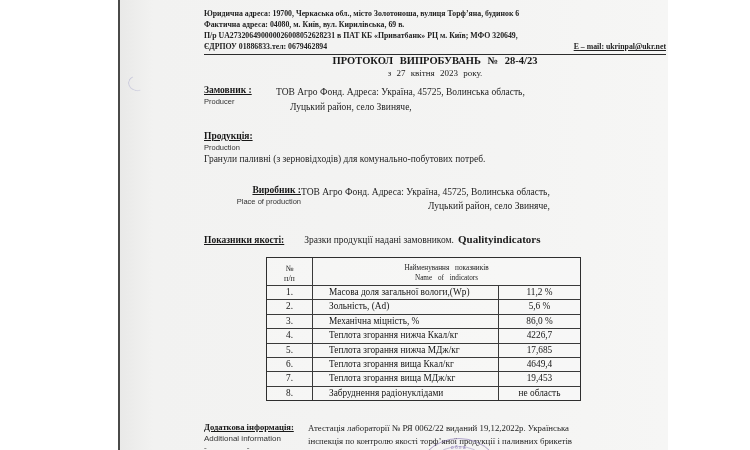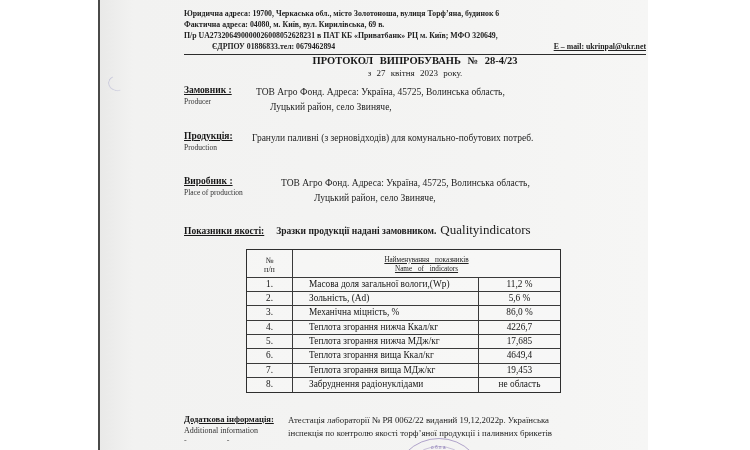--- a/index.html
+++ b/index.html
@@ -3,63 +3,63 @@
 <meta charset="utf-8">
 <style>
   html,body{margin:0;padding:0;}
   body{
     width:750px;height:450px;position:relative;overflow:hidden;
     background:#ffffff;
     font-family:"Liberation Serif", serif;
     color:#1b1b1b;
   }
   .page{
-    position:absolute;left:98px;top:0;width:548px;height:450px;
+    position:absolute;left:118px;top:0;width:548px;height:450px;
     background:linear-gradient(90deg,#e9e9e8 0%,#f2f2f1 6%,#f4f4f3 70%,#f6f6f5 100%);
     border-left:2px solid #4a4a48;
   }
   .content{
     position:absolute;left:84px;top:0;width:462px;height:450px;
   }
   
   .hdr{padding-top:8px;font-size:7.8px;line-height:11px;font-weight:bold;color:#222;}
-  .hdr-row4{display:flex;justify-content:space-between;align-items:baseline;margin-left:28px;}
+  .hdr-row4{display:flex;justify-content:space-between;align-items:baseline;}
   .hdr-email{text-decoration:underline;}
   .hdr-rule{border-top:1.6px solid #2c2c2c;margin-top:2px;}
   
   .title{text-align:center;font-weight:bold;font-size:10.5px;word-spacing:4px;color:#161616;}
   .date-line{text-align:center;font-size:9px;word-spacing:3px;margin-top:2px;}
   
   .sec{display:flex;align-items:flex-start;}
   .sec-left{flex:0 0 auto;}
   .lbl{font-weight:bold;text-decoration:underline;font-size:9.5px;color:#171717;}
-  .sublbl{font-size:7.5px;color:#333;margin-top:2px;font-family:Liberation Serif, serif;}
+  .sublbl{font-size:7.5px;color:#333;margin-top:2px;font-family:Liberation Sans, sans-serif;}
   .sec-text{font-size:9.5px;line-height:14.5px;color:#1d1d1d;}
   .indent1{padding-left:14px;}
   .indent2{padding-left:33px;}
-  .small-note{font-size:13px;}
+  .small-note{font-size:11px;font-weight:bold;}
   
   .qtable{
     margin-left:62px;margin-top:10px;width:313px;
     border:1.5px solid #2e2e2e;border-collapse:collapse;
     background:rgba(255,255,255,0.25);
   }
   .trow{display:flex;border-top:1px solid #3a3a3a;}
   .trow.thead{border-top:none;}
   .tc{border-left:1px solid #3a3a3a;box-sizing:border-box;}
   .tc:first-child{border-left:none;}
   .tc-num{flex:0 0 45px;text-align:center;}
   .tc-name{flex:1 1 auto;padding-left:16px;}
   .tc-val{flex:0 0 82px;text-align:center;}
   .thead .tc{
     white-space:pre-line;text-align:center;font-size:7.2px;line-height:9.5px;
     padding:3px 1px 2px 1px;color:#222;
   }
   .thead .tc-num{font-size:8px;padding-top:6px;}
-  .thead .tc-name{word-spacing:4px;padding-left:1px;padding-top:6px;text-decoration:underline;}
+  .thead .tc-name{word-spacing:4px;padding-left:1px;padding-top:6px;}
   .tbody-row .tc{font-size:9.3px;line-height:13.4px;height:13.4px;overflow:hidden;color:#151515;}
   
   .addl{margin-top:21px;}
   .addl .lbl{font-size:8.6px;}
   .addl-left{flex:0 0 104px;}
   .addl-marks{font-size:8px;color:#555;white-space:pre;margin-top:1px;}
   .addl-text{font-size:8.8px;line-height:13px;color:#1d1d1d;}
   .addl-line3{text-indent:8px;}
   
   .stamp{
@@ -112,42 +112,42 @@
       <div class="sec-left" style="width:72px;">
         <div class="lbl">Замовник :</div>
         <div class="sublbl">Producer</div>
       </div>
       <div class="sec-text">
         <div>ТОВ Агро Фонд. Адреса: Україна, 45725, Волинська область,</div>
         <div class="indent1">Луцький район, село Звиняче,</div>
       </div>
     </div>
 
-    <div class="sec" style="margin-top:17px;">
+    <div class="sec" style="margin-top:17px;flex-direction:column;">
       <div class="sec-left" style="width:68px;">
         <div class="lbl">Продукція:</div>
         <div class="sublbl">Production</div>
       </div>
       <div class="sec-text">Гранули паливні (з зерновідходів) для комунально-побутових потреб.</div>
     </div>
 
-    <div class="sec" style="margin-top:24px;">
+    <div class="sec" style="margin-top:18px;text-align:right;">
       <div class="sec-left" style="width:97px;">
         <div class="lbl">Виробник :</div>
         <div class="sublbl">Place of production</div>
       </div>
       <div class="sec-text">
         <div>ТОВ Агро Фонд. Адреса: Україна, 45725, Волинська область,</div>
         <div class="indent2">Луцький район, село Звиняче,</div>
       </div>
     </div>
 
     <div style="margin-top:15px;">
       <span class="lbl">Показники якості:</span>
-      <span class="sec-text" style="margin-left:8px;font-weight:bold;">Зразки продукції надані замовником.</span>
+      <span class="sec-text" style="margin-left:16px;">Зразки продукції надані замовником.</span>
       <span class="small-note">Qualityindicators</span>
     </div>
 
     <div class="qtable">
       <div class="trow thead">
         <div class="tc tc-num">№
 п/п</div>
         <div class="tc tc-name">Найменування покaзників
 Name of indicators</div>
       </div>

